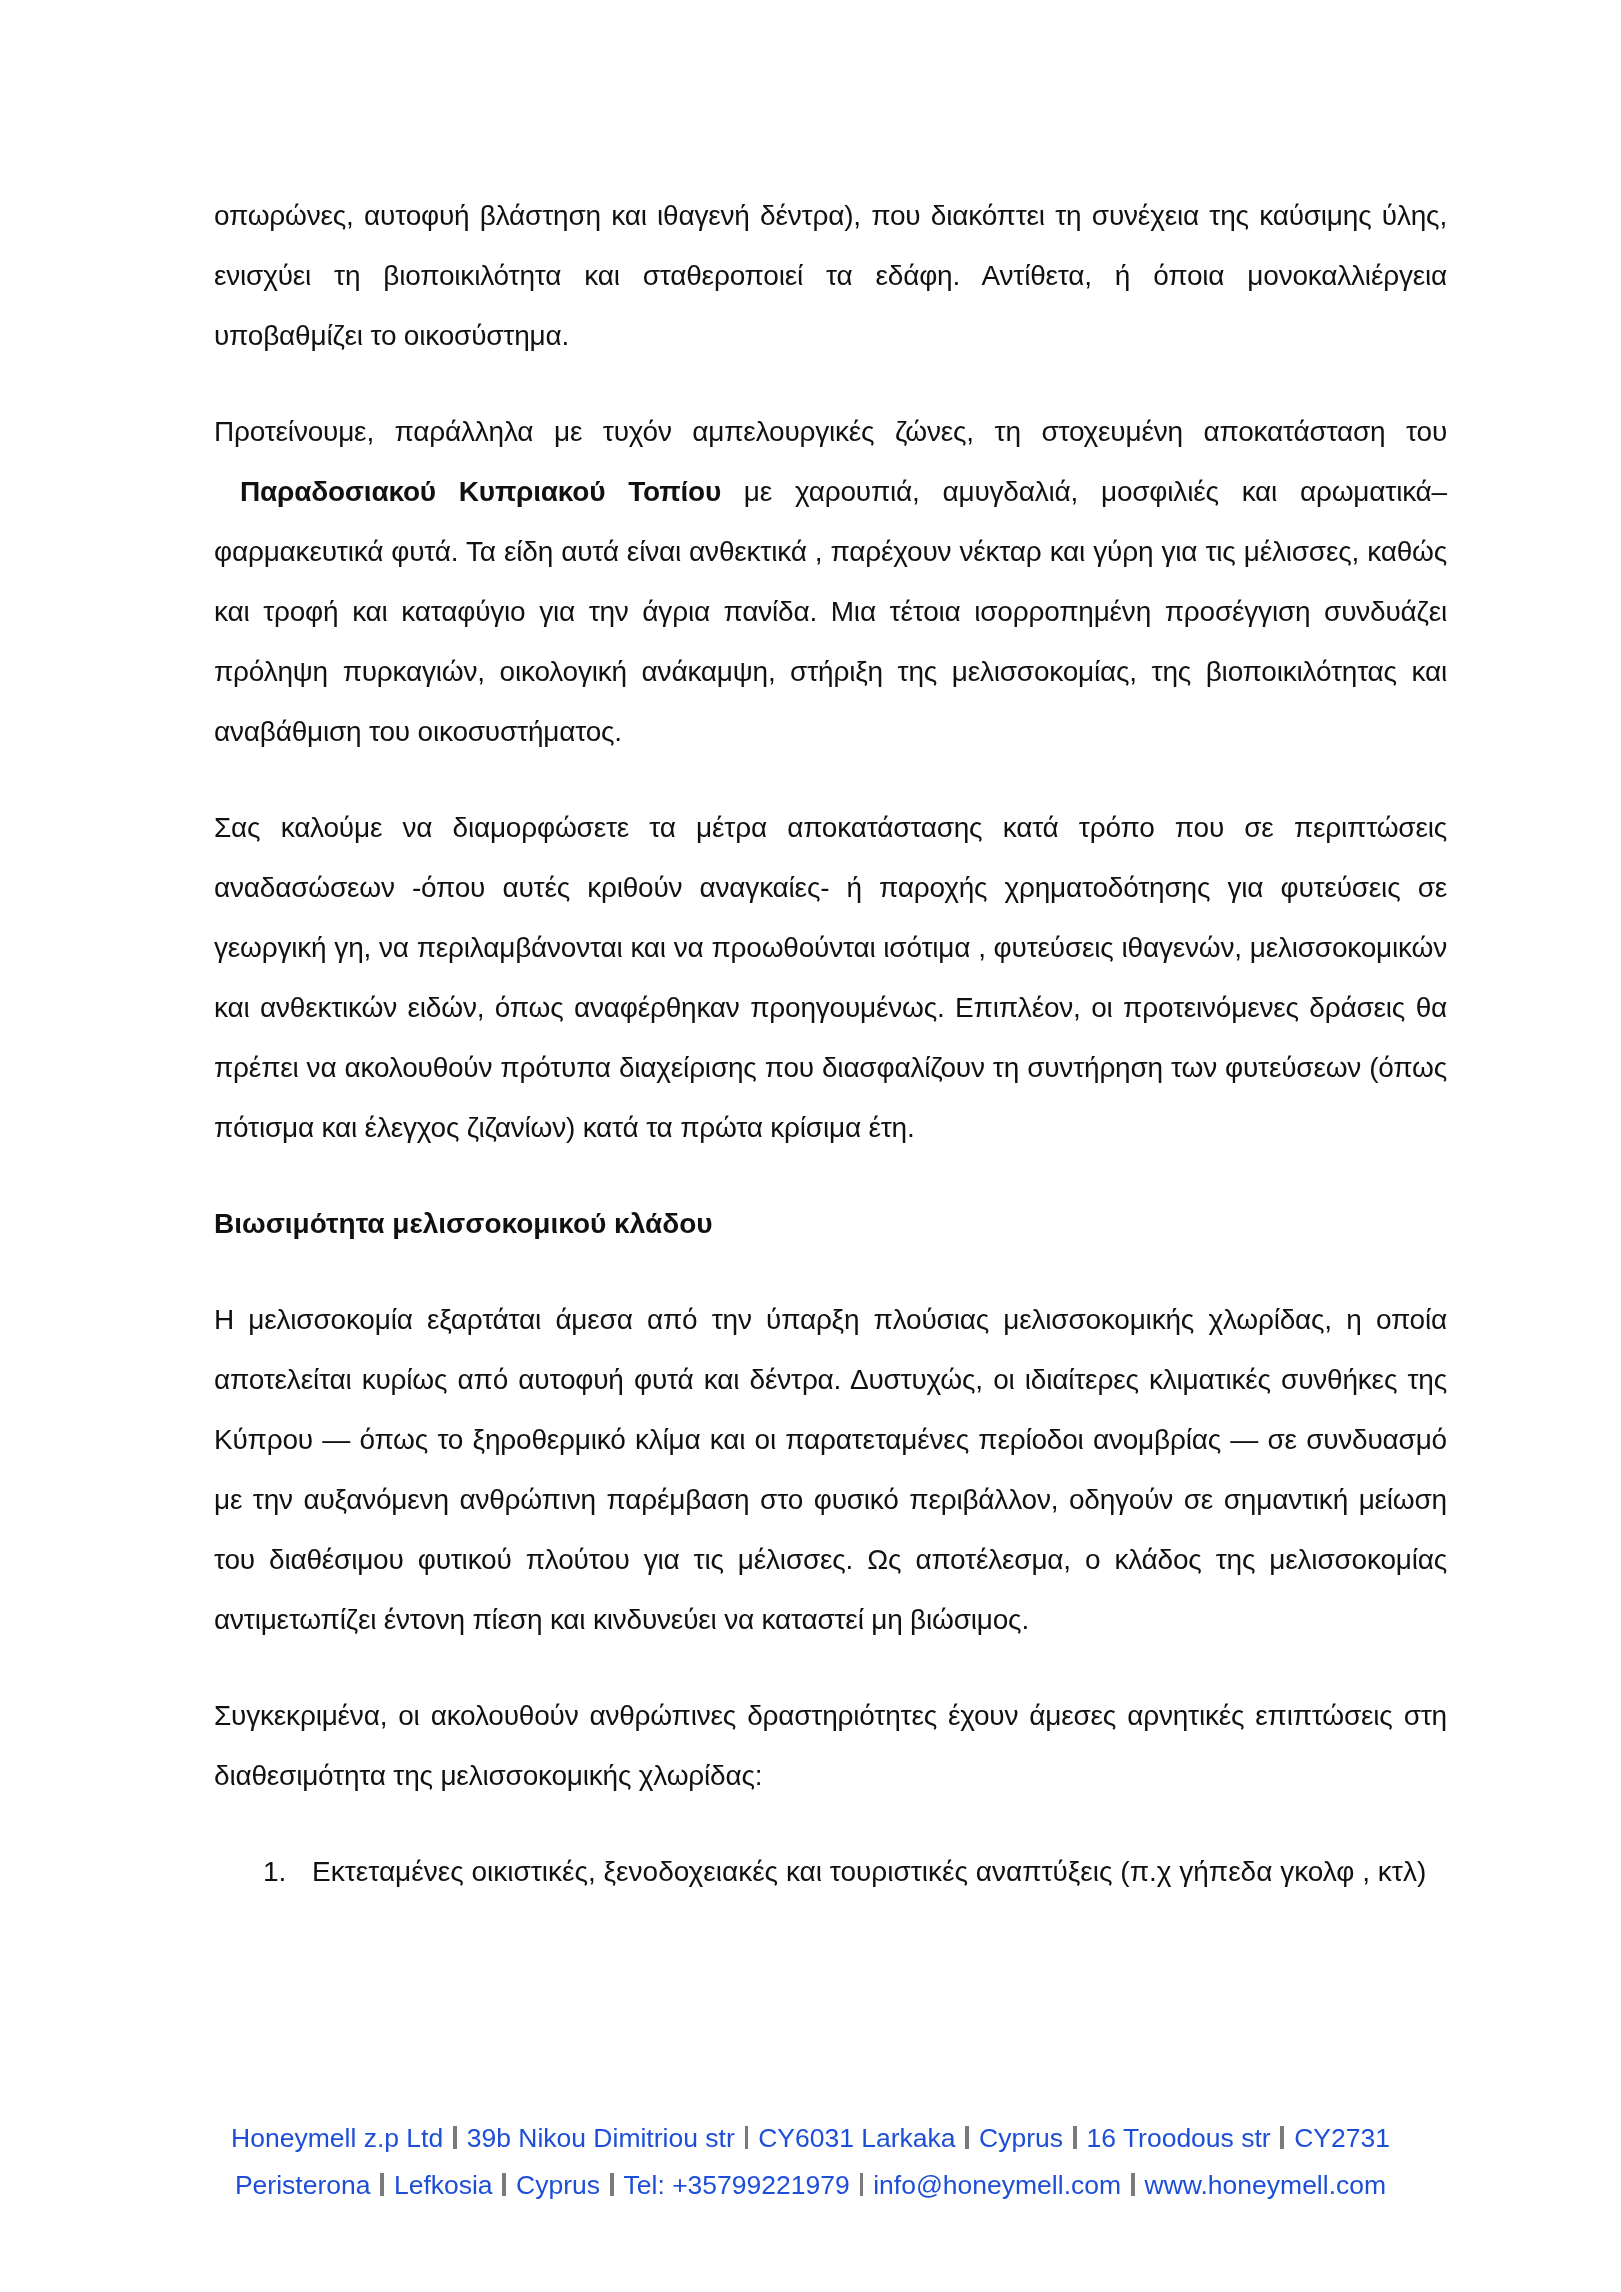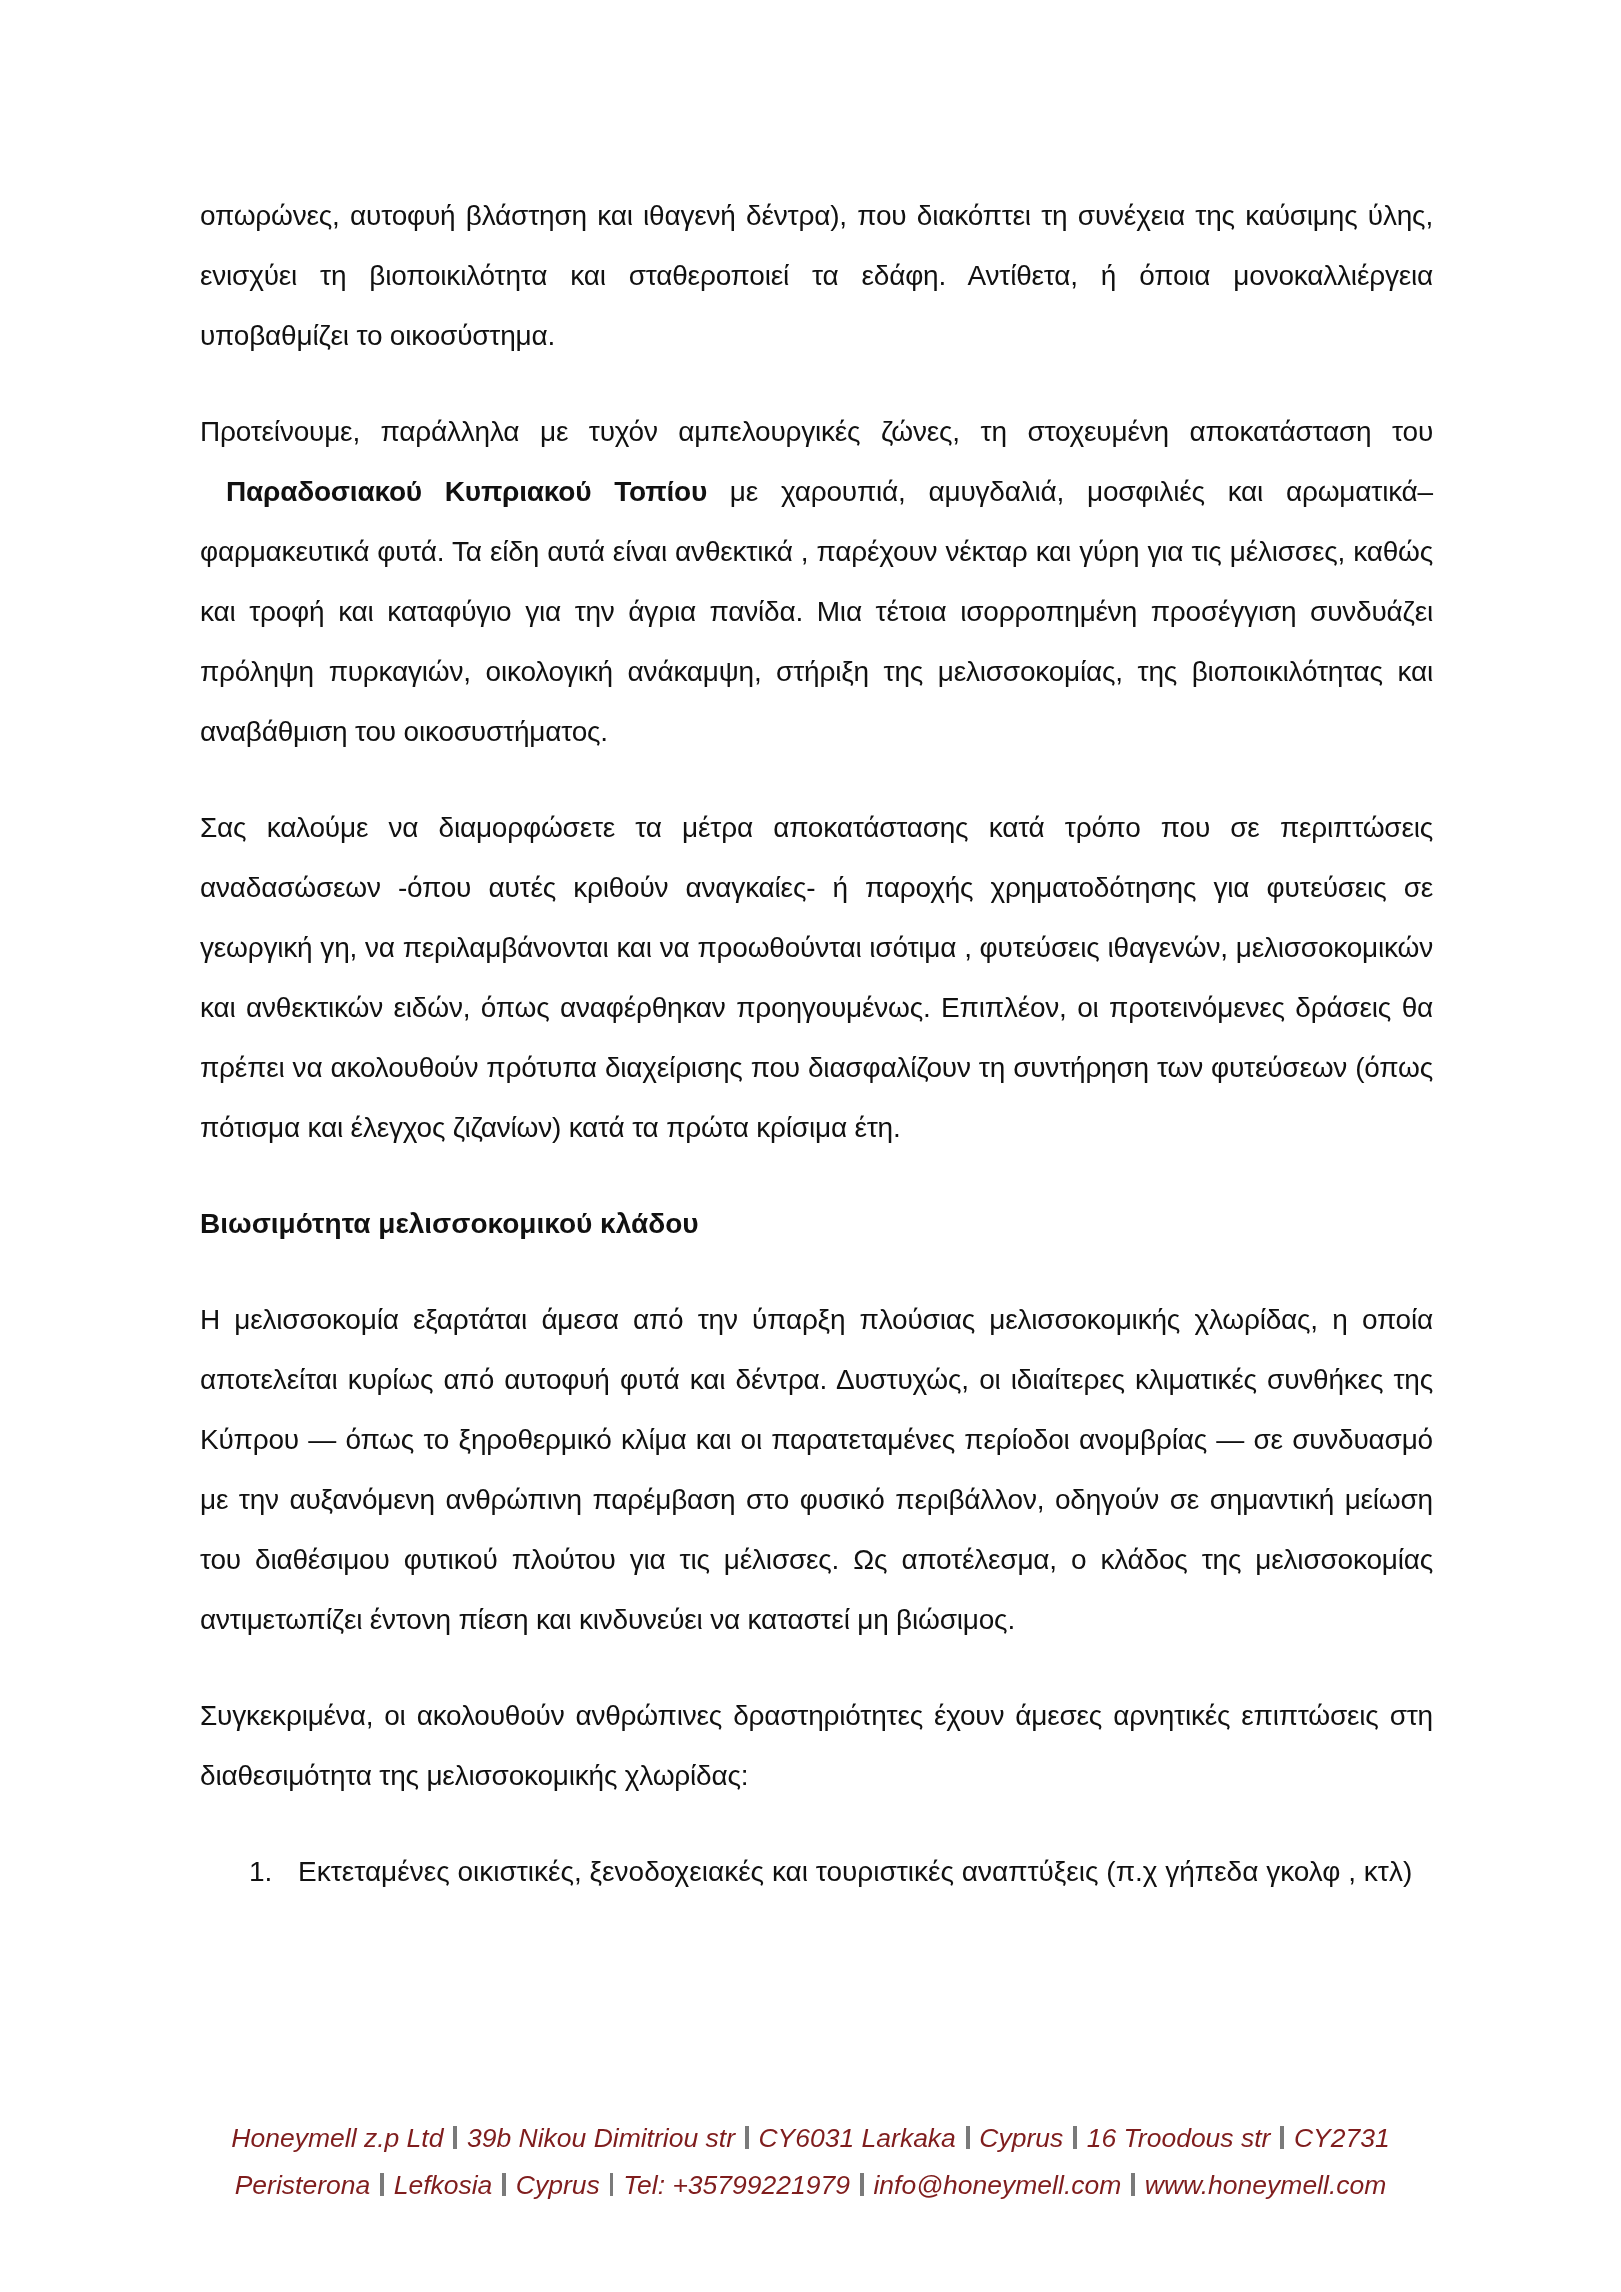--- a/index.html
+++ b/index.html
@@ -10,21 +10,21 @@
     body {
       width: 1621px;
       height: 2293px;
       position: relative;
       overflow: hidden;
       font-family: "Liberation Sans", "DejaVu Sans", sans-serif;
       color: #111111;
     }
     .page {
       position: absolute;
-      left: 200px;
+      left: 214px;
       top: 186px;
       width: 1233px;
     }
     .para {
       font-size: 28px;
       line-height: 60px;
       text-align: justify;
       margin: 0 0 36px 0;
       letter-spacing: -0.2px;
     }
@@ -54,24 +54,23 @@
       position: absolute;
       left: 49px;
       top: 0;
     }
     .footer {
       position: absolute;
       left: 147px;
       top: 2115px;
       width: 1327px;
       text-align: center;
-      color: #7f1d1d;
+      color: #1d4ed8;
       font-size: 26.5px;
       line-height: 47px;
-      font-style: italic;
     }
     .footer .sep {
       display: inline-block;
       width: 3.9px;
       height: 23.5px;
       background: #7a7a7a;
       margin: 0 9.8px;
       vertical-align: -2px;
     }
   </style>

